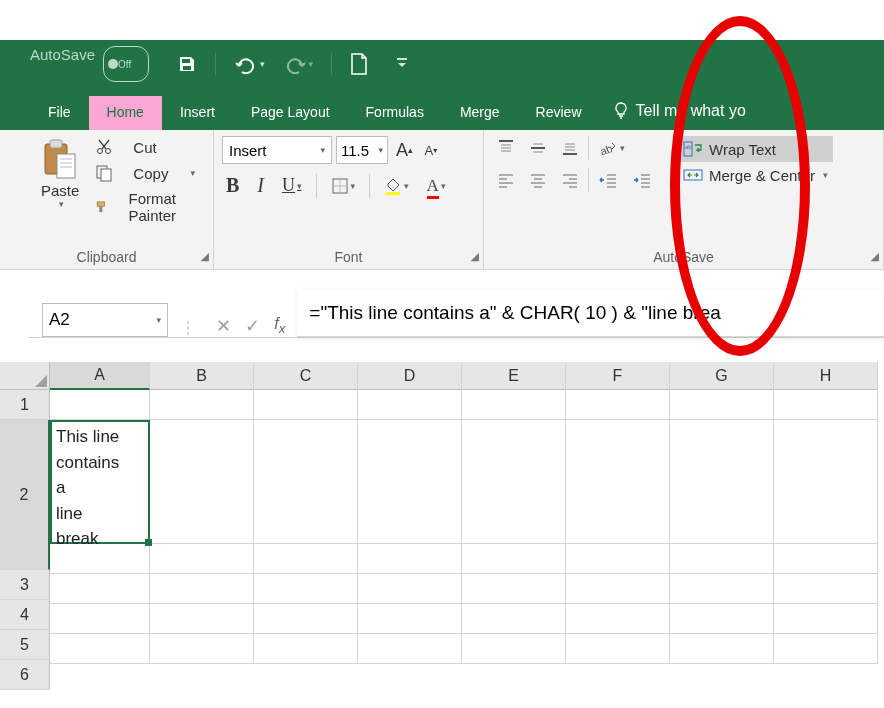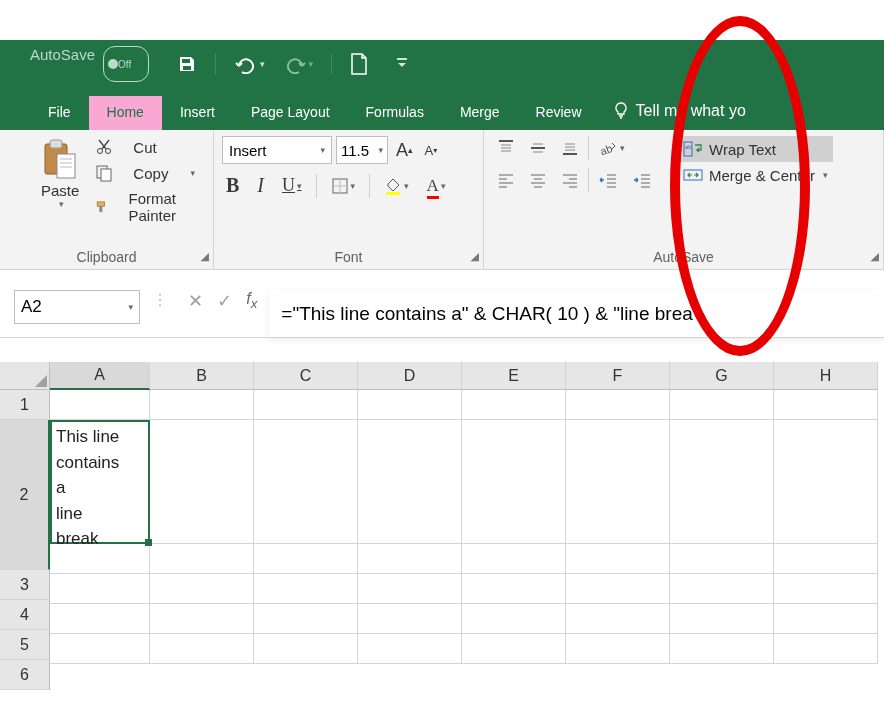--- a/index.html
+++ b/index.html
@@ -50,21 +50,21 @@
 
 .align .top { display: flex; align-items: center; gap: 4px; margin-bottom: 8px; }
 .align .bottom { display: flex; align-items: center; gap: 4px; }
 .align-btn { padding: 3px 5px; display: flex; align-items: center; }
 
 
 .wrap-group .item { display: flex; align-items: center; gap: 6px; font-size: 15px; color: #333; padding: 4px 6px; }
 .wrap-active { background: #d0d0d0; }
 
 
-.fbar-row { display: flex; align-items: flex-start; height: 48px; border-bottom: 1px solid #d4d4d4; margin-top: 20px; }
+.fbar-row { display: flex; align-items: flex-end; height: 48px; border-bottom: 1px solid #d4d4d4; margin-top: 20px; margin-left: 28px; }
 .name-box { width: 126px; height: 34px; border: 1px solid #bdbdbd; margin-left: 14px; display: flex; align-items: center; justify-content: space-between; padding: 0 6px; font-size: 17px; background: #fff; }
 .fx-btns { display: flex; align-items: center; gap: 14px; margin-left: 20px; color: #a0a0a0; }
 .fx-label { font-style: italic; font-size: 16px; color: #666; }
 .formula-input { flex: 1; height: 48px; border: none; border-bottom: 1px solid #d4d4d4; font-size: 19px; padding: 8px 12px; margin-left: 12px; background: #fff; box-shadow: 0 2px 6px rgba(0,0,0,0.08); }
 
 
 .grid { display: flex; margin-top: 24px; }
 .rowheads { display: flex; flex-direction: column; }
 .corner { width: 50px; height: 28px; background: #e6e6e6; border-right: 1px solid #bdbdbd; border-bottom: 1px solid #bdbdbd; position: relative; }
 .corner::after { content: ""; position: absolute; right: 2px; bottom: 2px; width: 0; height: 0; border-style: solid; border-width: 0 0 12px 12px; border-color: transparent transparent #a0a0a0 transparent; }

